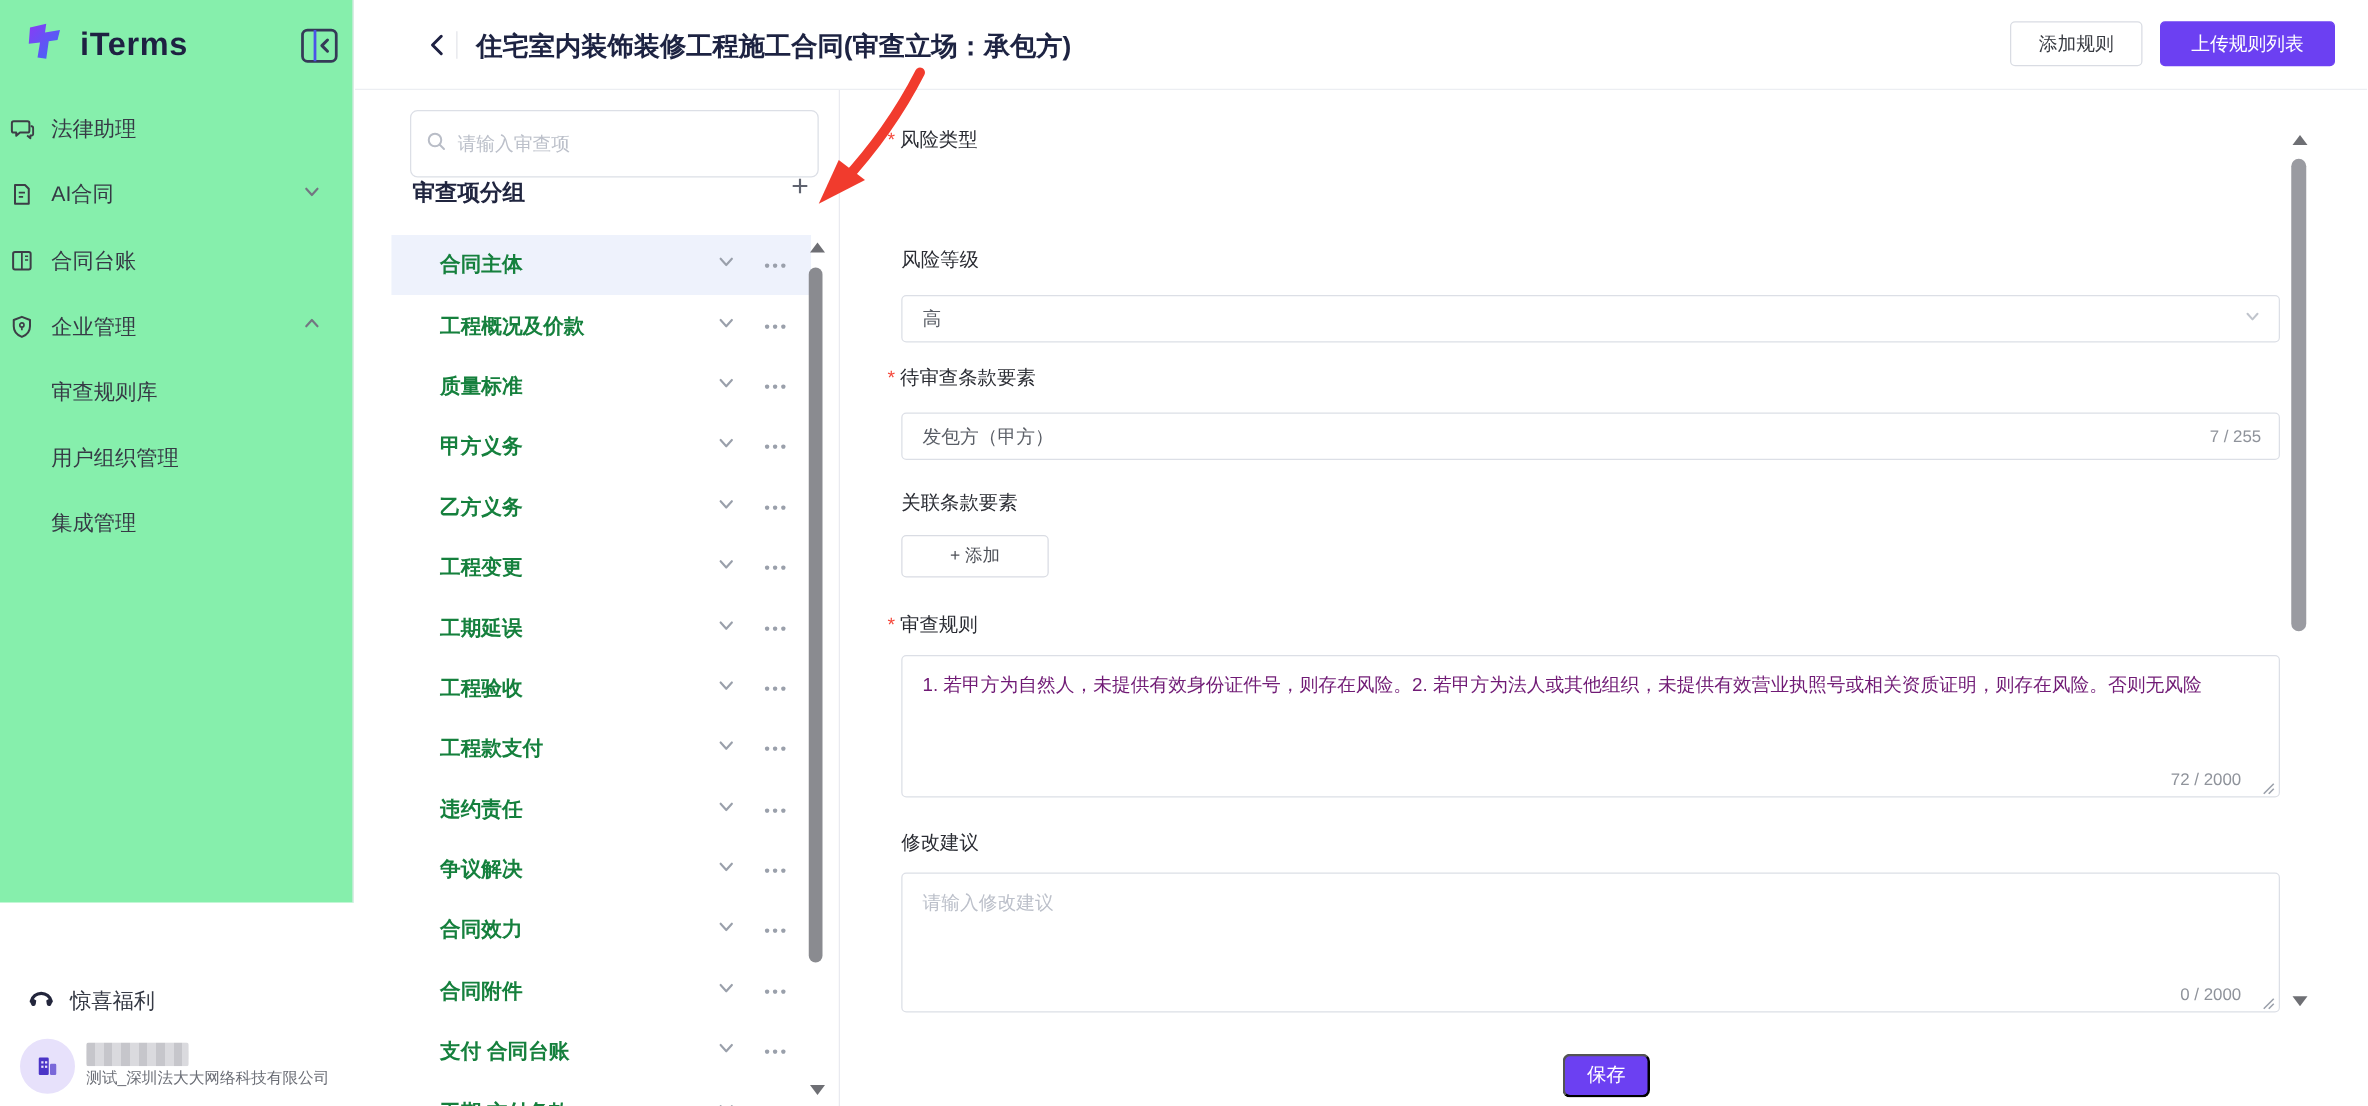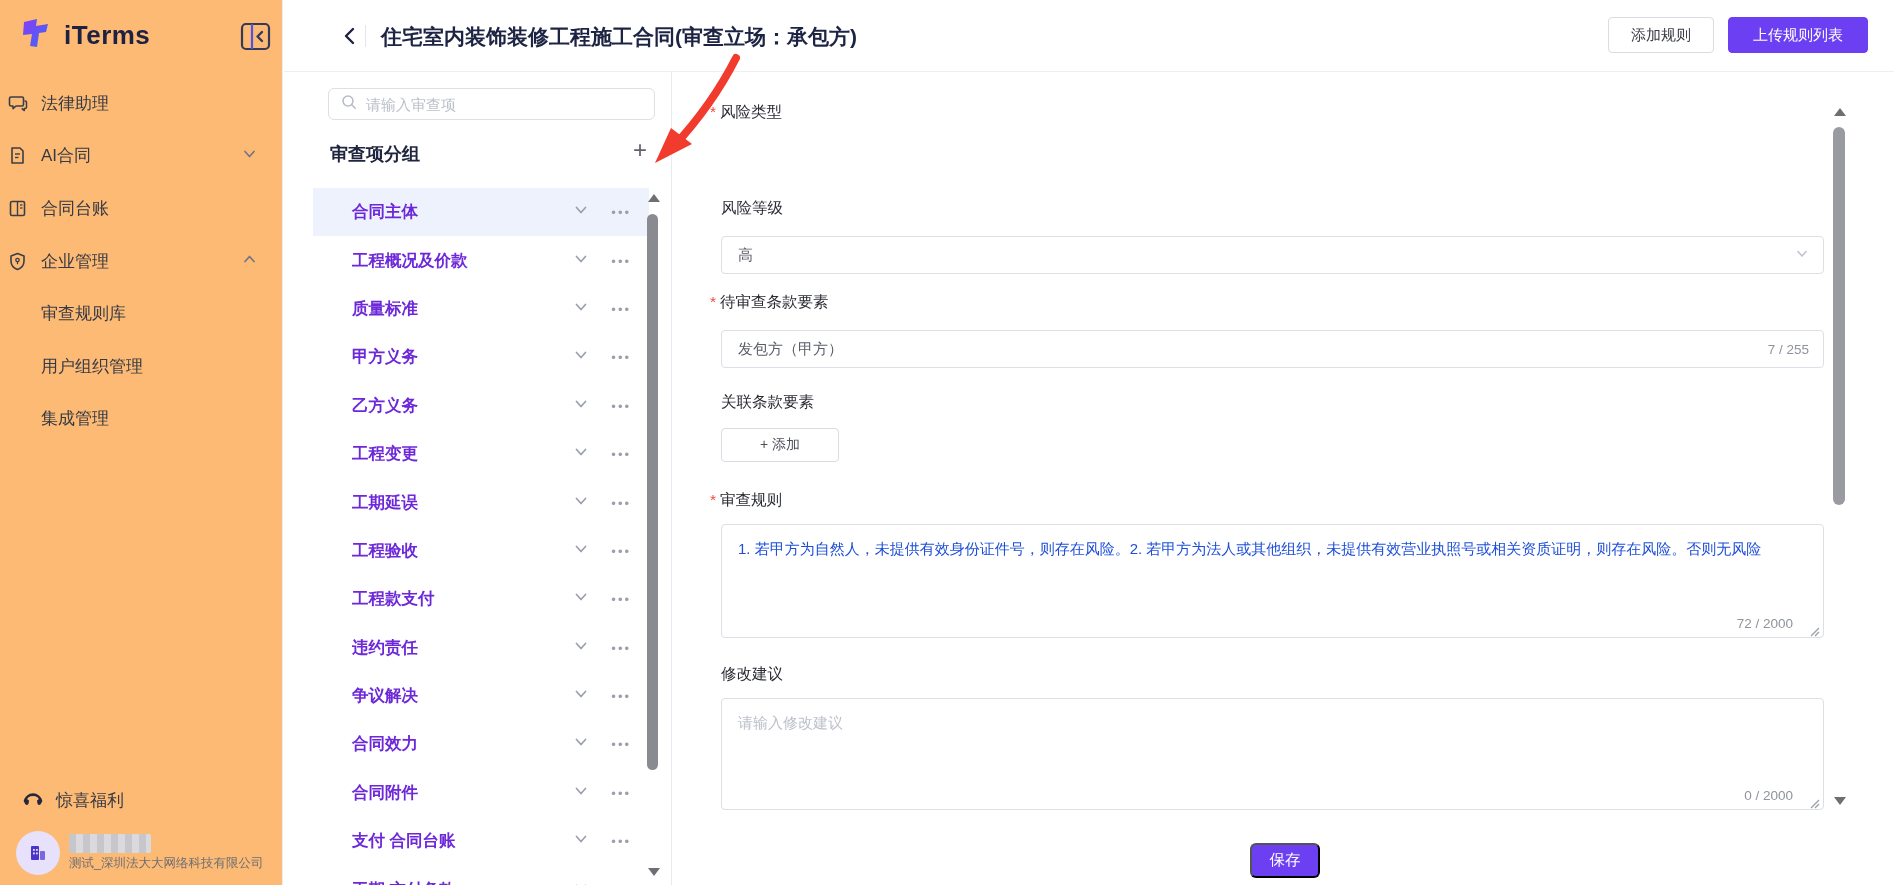--- a/index.html
+++ b/index.html
@@ -3,22 +3,22 @@
 <meta charset="utf-8">
 <style>
   * { margin:0; padding:0; box-sizing:border-box; }
   html,body { background:#fff; }
   #app {
     position:relative; width:1894px; height:885px; overflow:hidden;
     font-family:"Liberation Sans","DejaVu Sans",sans-serif;
     color:#363a45; background:#fff;
   }
   
-  .sidebar { position:absolute; left:0; top:0; width:283px; height:885px;
-    background:#fdba74; border-right:1px solid #ececf1; }
+  .sidebar { position:absolute; left:0; top:0; width:283px; height:722px;
+    background:#86efac; border-right:1px solid #ececf1; }
   .brand-row { position:absolute; left:20px; top:16px; height:38px; display:flex; align-items:center; gap:10px; }
   .brand-text { font-size:26px; font-weight:800; color:#1e2142; letter-spacing:0.5px; }
   .collapse-btn { position:absolute; left:240px; top:22px; width:32px; height:30px; cursor:pointer; }
   .menu { position:absolute; left:0; top:77px; width:283px; }
   .menu-row { height:52.6px; display:flex; align-items:center; padding-left:7px; cursor:pointer; position:relative; }
   .menu-ico { width:34px; display:flex; align-items:center; }
   .menu-label { font-size:17px; color:#363a45; }
   .menu-chev { position:absolute; right:26px; top:50%; transform:translateY(-50%); }
   .side-footer-row { position:absolute; left:0; top:785px; width:283px; height:30px; display:flex; align-items:center; padding-left:22px; cursor:pointer; }
   .side-footer-row .menu-label { margin-left:12px; }
@@ -32,48 +32,48 @@
   
   .main-header { position:absolute; left:284px; top:0; width:1610px; height:72px; background:#fff; border-bottom:1px solid #eceef2; }
   .back-btn { position:absolute; left:56px; top:26px; width:20px; height:20px; cursor:pointer; }
   .title-divider { position:absolute; left:81px; top:25px; width:1px; height:22px; background:#e3e5ea; }
   .page-title { position:absolute; left:97px; top:23px; font-size:21px; font-weight:700; color:#1d2342; white-space:nowrap; }
   .btn { display:flex; align-items:center; justify-content:center; border-radius:4px; font-size:15px; cursor:pointer; }
   .btn-plain { position:absolute; left:1324px; top:17px; width:106px; height:36px; background:#fff; border:1px solid #d9dce3; color:#383b42; }
   .btn-primary-hd { position:absolute; left:1444px; top:17px; width:140px; height:36px; background:#6c40f2; color:#fff; border:1px solid #6c40f2; }
   
   .groups-panel { position:absolute; left:284px; top:72px; width:388px; height:813px; background:#fff; border-right:1px solid #e9eaf0; }
-  .search-box { position:absolute; left:44px; top:16px; width:327px; height:32px; border:1px solid #dcdfe6; border-radius:6px; background:#fff; display:flex; align-items:center; padding-left:12px; }
+  .search-box { position:absolute; left:44px; top:16px; width:327px; height:54px; border:1px solid #dcdfe6; border-radius:6px; background:#fff; display:flex; align-items:center; padding-left:12px; }
   .search-box input { border:none; outline:none; flex:1; margin-left:9px; font-size:15px; color:#5a5e66; background:transparent; font-family:inherit; }
   .search-box input::placeholder { color:#bcc0ca; }
   .grp-header { position:absolute; left:46px; top:70px; width:330px; height:30px; }
   .grp-title { font-size:18px; font-weight:700; color:#20253f; }
   .grp-plus { position:absolute; right:13px; top:-4px; font-size:24px; font-weight:300; color:#5f6370; cursor:pointer; line-height:1; }
   .grp-list { position:absolute; left:29px; top:116px; width:336px; height:697px; overflow:hidden; }
   .group-row { height:48.4px; display:flex; align-items:center; position:relative; cursor:pointer; }
   .group-row.selected { background:#eef2fc; }
-  .grp-label { margin-left:39px; font-size:16.5px; font-weight:700; color:#6d28d9; }
+  .grp-label { margin-left:39px; font-size:16.5px; font-weight:700; color:#15803d; }
   .row-chev { position:absolute; right:60px; top:50%; transform:translateY(-50%); cursor:pointer; }
   .row-more { position:absolute; right:18px; top:50%; transform:translateY(-50%); font-size:13px; letter-spacing:2px; color:#9aa0ab; cursor:pointer; }
   
   .sb-arrow { position:absolute; width:0; height:0; }
   .sb-up   { border-left:6px solid transparent; border-right:6px solid transparent; border-bottom:8px solid #6e6f74; }
   .sb-down { border-left:6px solid transparent; border-right:6px solid transparent; border-top:8px solid #6e6f74; }
   .sb-thumb { position:absolute; border-radius:6px; }
   
   .form-panel { position:absolute; left:673px; top:72px; width:1221px; height:813px; background:#fff; }
   .f-label { position:absolute; font-size:15.5px; color:#2a2c33; }
   .req-star { color:#f5483b; margin-right:4px; }
   .f-select, .f-input { position:absolute; left:48px; width:1103px; height:38px; border:1px solid #dcdfe6; border-radius:4px; background:#fff; display:flex; align-items:center; padding:0 16px; font-size:15px; color:#5a5e66; cursor:pointer; }
   .sel-chev { position:absolute; right:14px; top:50%; transform:translateY(-50%); }
   .counter { position:absolute; font-size:13.5px; color:#8f939b; }
   .inp-counter { right:14px; top:50%; transform:translateY(-50%); }
   .add-btn { position:absolute; left:48px; width:118px; height:34px; border:1px solid #d9dce3; border-radius:4px; background:#fff; display:flex; align-items:center; justify-content:center; font-size:14px; color:#4e5158; cursor:pointer; }
   .f-textarea { position:absolute; left:48px; width:1103px; border:1px solid #dcdfe6; border-radius:4px; background:#fff; }
-  .f-textarea textarea { width:100%; height:100%; border:none; outline:none; resize:none; background:transparent; padding:10px 16px 24px 16px; font-size:15px; color:#1d4ed8; line-height:1.85; font-family:inherit; }
+  .f-textarea textarea { width:100%; height:100%; border:none; outline:none; resize:none; background:transparent; padding:10px 16px 24px 16px; font-size:15px; color:#701a75; line-height:1.85; font-family:inherit; }
   .f-textarea textarea::placeholder { color:#bcc0ca; }
   .ta-counter { right:30px; bottom:6px; }
   .resize-handle { position:absolute; right:3px; bottom:3px; width:11px; height:11px; }
   .save-btn { position:absolute; left:577px; top:771px; width:70px; height:35px; background:#6c40f2; color:#fff; border-radius:6px; display:flex; align-items:center; justify-content:center; font-size:15.5px; cursor:pointer; }
   
   .annotation { position:absolute; left:630px; top:48px; width:130px; height:130px; pointer-events:none; z-index:9; }
 </style>
 </head>
 <body>
 

